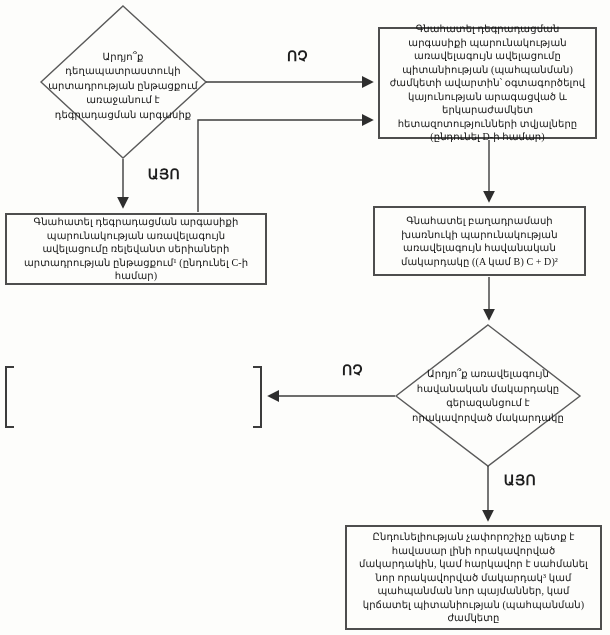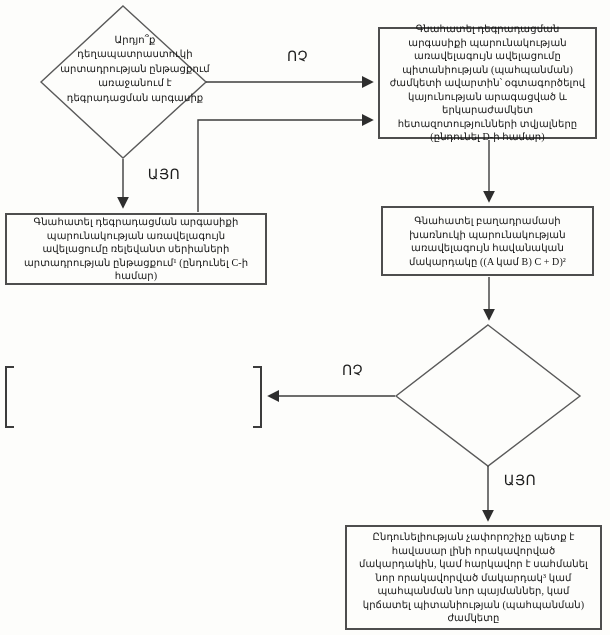--- a/index.html
+++ b/index.html
@@ -55,20 +55,21 @@
     border-top: 2px solid #3c3c3c;
     border-bottom: 2px solid #3c3c3c;
   }
   .edge-label {
     position: absolute;
     z-index: 1;
     font-size: 14px;
     color: #1d1d1d;
     text-align: center;
     letter-spacing: 0.5px;
+    font-weight: bold;
   }
 </style>
 </head>
 <body>
 
 <div class="canvas">
 
   <svg class="overlay" viewBox="0 0 610 635" aria-hidden="true">
     <defs>
       <marker id="arr" viewBox="0 0 10 10" refX="8.5" refY="5" markerWidth="8.5" markerHeight="8.5" orient="auto-start-reverse">
@@ -81,36 +82,39 @@
 
     <line x1="206" y1="82" x2="372" y2="82" stroke="#3c3c3c" stroke-width="1.4" marker-end="url(#arr)"></line>
     <polyline points="198,212 198,120 372,120" fill="none" stroke="#3c3c3c" stroke-width="1.4" marker-end="url(#arr)"></polyline>
     <line x1="123" y1="159" x2="123" y2="207" stroke="#3c3c3c" stroke-width="1.4" marker-end="url(#arr)"></line>
     <line x1="489" y1="140" x2="489" y2="201" stroke="#3c3c3c" stroke-width="1.4" marker-end="url(#arr)"></line>
     <line x1="489" y1="277" x2="489" y2="319" stroke="#3c3c3c" stroke-width="1.4" marker-end="url(#arr)"></line>
     <line x1="395" y1="396" x2="269" y2="396" stroke="#3c3c3c" stroke-width="1.4" marker-end="url(#arr)"></line>
     <line x1="488" y1="466" x2="488" y2="520" stroke="#3c3c3c" stroke-width="1.4" marker-end="url(#arr)"></line>
   </svg>
 
-  <div class="node diamond-text" style="left:46px; top:11px; width:154px; height:116px;margin-left:12px;">
+  <div class="node diamond-text" style="left:46px; top:28px; width:154px; height:116px;">
     <span>Արդյո՞ք դեղապատրաստուկի արտադրության ընթացքում առաջանում է դեգրադացման արգասիք</span>
   </div>
 
   <div class="node rect-box" style="left:378px; top:27px; width:219px; height:112px;">
     <span>Գնահատել դեգրադացման արգասիքի պարունակության առավելագույն ավելացումը պիտանիության (պահպանման) ժամկետի ավարտին՝ օգտագործելով կայունության արագացված և երկարաժամկետ հետազոտությունների տվյալները (ընդունել D-ի համար)</span>
   </div>
 
   <div class="node rect-box" style="left:5px; top:213px; width:262px; height:72px;">
     <span>Գնահատել դեգրադացման արգասիքի պարունակության առավելագույն ավելացումը ռելեվանտ սերիաների արտադրության ընթացքում¹ (ընդունել C-ի համար)</span>
   </div>
 
-  <div class="node rect-box" style="left:381px; top:206px; width:213px; height:70px;">
+  <div class="node rect-box" style="left:373px; top:206px; width:213px; height:70px;">
     <span>Գնահատել բաղադրամասի խառնուկի պարունակության առավելագույն հավանական մակարդակը ((A կամ B) C + D)²</span>
   </div>
 
+  <div class="node diamond-text" style="left:409px; top:350px; width:158px; height:92px;">
+    <span>Արդյո՞ք առավելագույն հավանական մակարդակը գերազանցում է որակավորված մակարդակը</span>
+  </div>
 
   <div class="bracket-side bracket-left" style="left:5px; top:366px;"></div>
   <div class="bracket-side bracket-right" style="left:253px; top:366px;"></div>
 
   <div class="node rect-box" style="left:345px; top:525px; width:257px; height:105px;justify-content:flex-end;">
     <span>Ընդունելիության չափորոշիչը պետք է հավասար լինի որակավորված մակարդակին, կամ հարկավոր է սահմանել նոր որակավորված մակարդակ³ կամ պահպանման նոր պայմաններ, կամ կրճատել պիտանիության (պահպանման) ժամկետը</span>
   </div>
 
   <div class="edge-label" style="left:275px; top:48px; width:45px;">ՈՉ</div>
   <div class="edge-label" style="left:138px; top:166px; width:52px;">ԱՅՈ</div>

